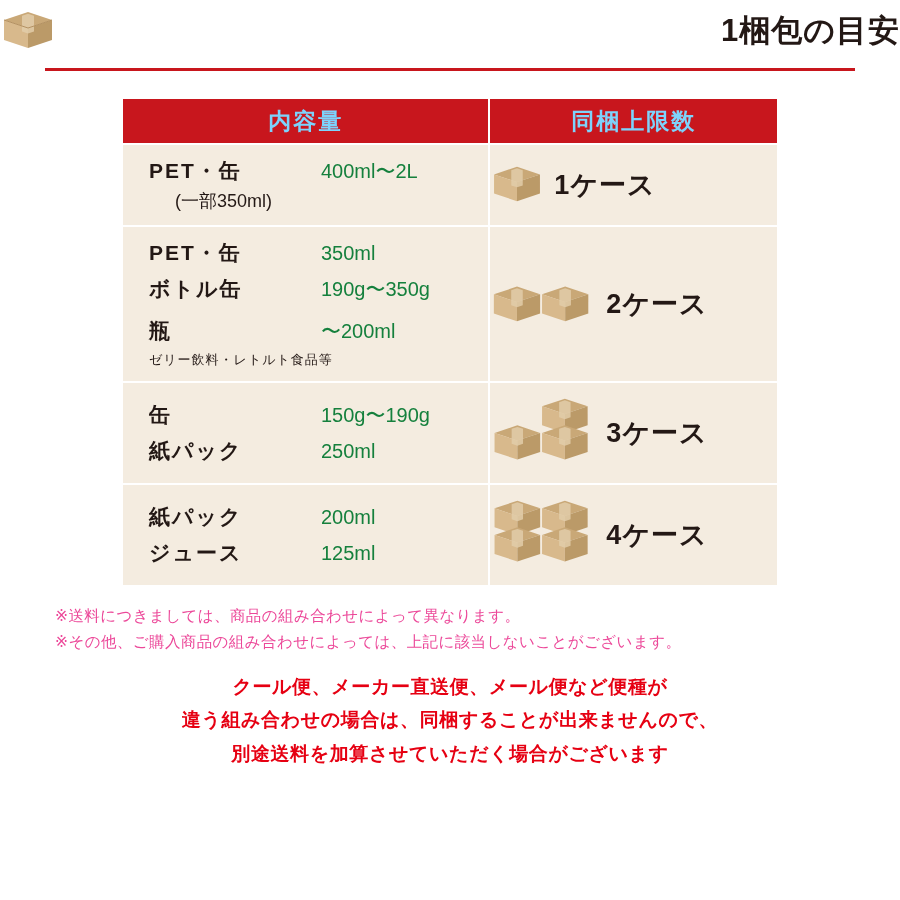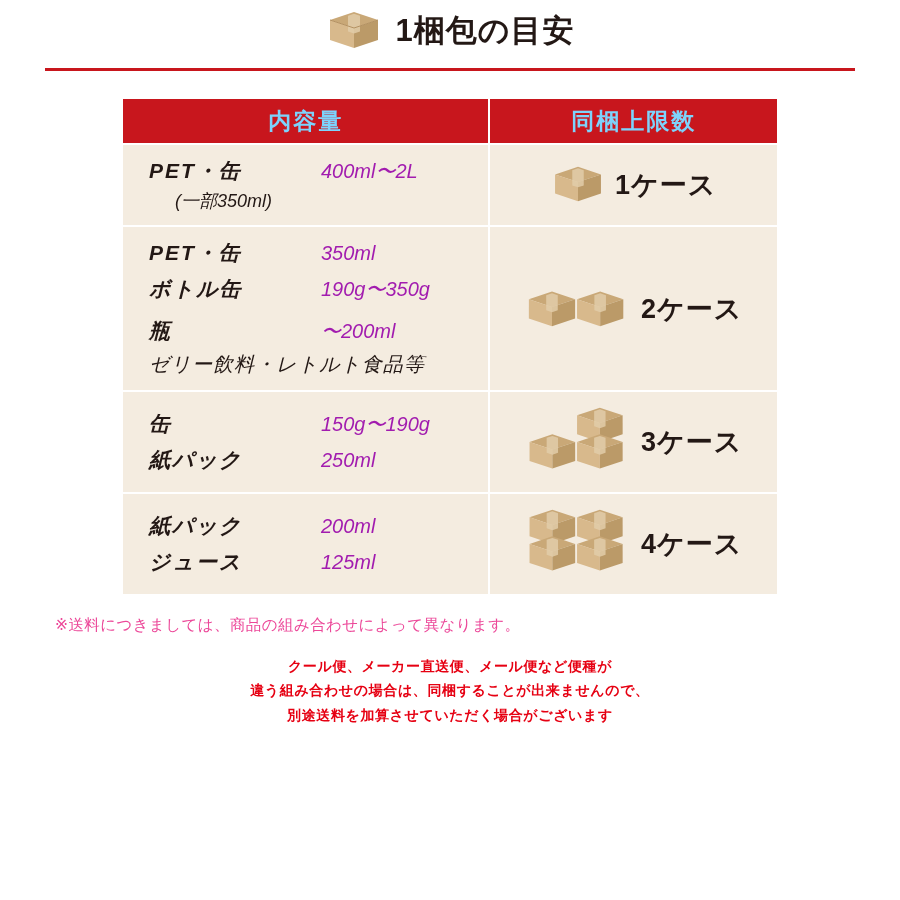--- a/index.html
+++ b/index.html
@@ -13,21 +13,21 @@
   .page {
     position: relative;
     width: 900px; height: 900px;
     overflow: hidden;
   }
 
   
   .header {
     display: flex;
     align-items: center;
-    justify-content: center;
+    justify-content: space-between;
     gap: 14px;
     padding-top: 0;
     height: 62px;
   }
   .header-title {
     font-size: 31px;
     font-weight: bold;
     letter-spacing: 1px;
     color: #231815;
   }
@@ -58,56 +58,55 @@
   }
   table.pack td {
     background: #f4ece0;
     border: 2px solid #ffffff;
     vertical-align: middle;
     padding: 0;
   }
   .col-left { width: 56%; }
   .col-right { width: 44%; }
 
-  .content-cell { padding: 12px 16px 12px 26px; font-style: italic; }
+  .content-cell { padding: 12px 16px 12px 26px; }
   .line {
     display: flex;
     align-items: baseline;
     white-space: nowrap;
   }
   .label {
     font-size: 21px;
     font-weight: bold;
     letter-spacing: 2px;
     min-width: 172px;
     color: #231815;
   }
   .value {
     font-size: 20px;
-    color: #a21caf;
+    color: #15803d;
   }
   .sub {
     font-size: 18px;
     color: #231815;
     padding-left: 26px;
     margin-top: 4px;
   }
   .note-line {
-    font-size: 20px;
+    font-size: 13px;
     letter-spacing: 1px;
     margin-top: 6px;
     color: #231815;
   }
   .spacer { height: 14px; }
 
   
   .qty-cell {
     display: flex;
     align-items: center;
-    justify-content: center;
     gap: 10px;
     padding: 10px 0;
   }
   .qty-text {
     font-size: 27px;
     font-weight: bold;
     letter-spacing: 1px;
     color: #231815;
   }
   .boxes { position: relative; }
@@ -121,21 +120,21 @@
     font-size: 15.5px;
     line-height: 1.65;
     color: #ec4899;
     letter-spacing: 0.4px;
   }
   .foot-note.indent { padding-left: 17px; }
   .warn {
     margin-top: 16px;
     text-align: center;
     color: #e60012;
-    font-size: 14px;
+    font-size: 19px;
     font-weight: bold;
     line-height: 1.75;
     letter-spacing: 0.6px;
   }
 </style>
 </head>
 <body>
 
 <div class="page">
 
@@ -323,20 +322,21 @@
             </div>
           </td>
         </tr>
 
       </tbody>
     </table>
   </div>
 
   <div class="footer">
     <div class="foot-note">※送料につきましては、商品の組み合わせによって異なります。</div>
+    <div class="foot-note">※その他、ご購入商品の組み合わせによっては、上記に該当しないことがございます。</div>
 
     <div class="warn">
       <div>クール便、メーカー直送便、メール便など便種が</div>
       <div>違う組み合わせの場合は、同梱することが出来ませんので、</div>
       <div>別途送料を加算させていただく場合がございます</div>
     </div>
   </div>
 
 </div>
 

